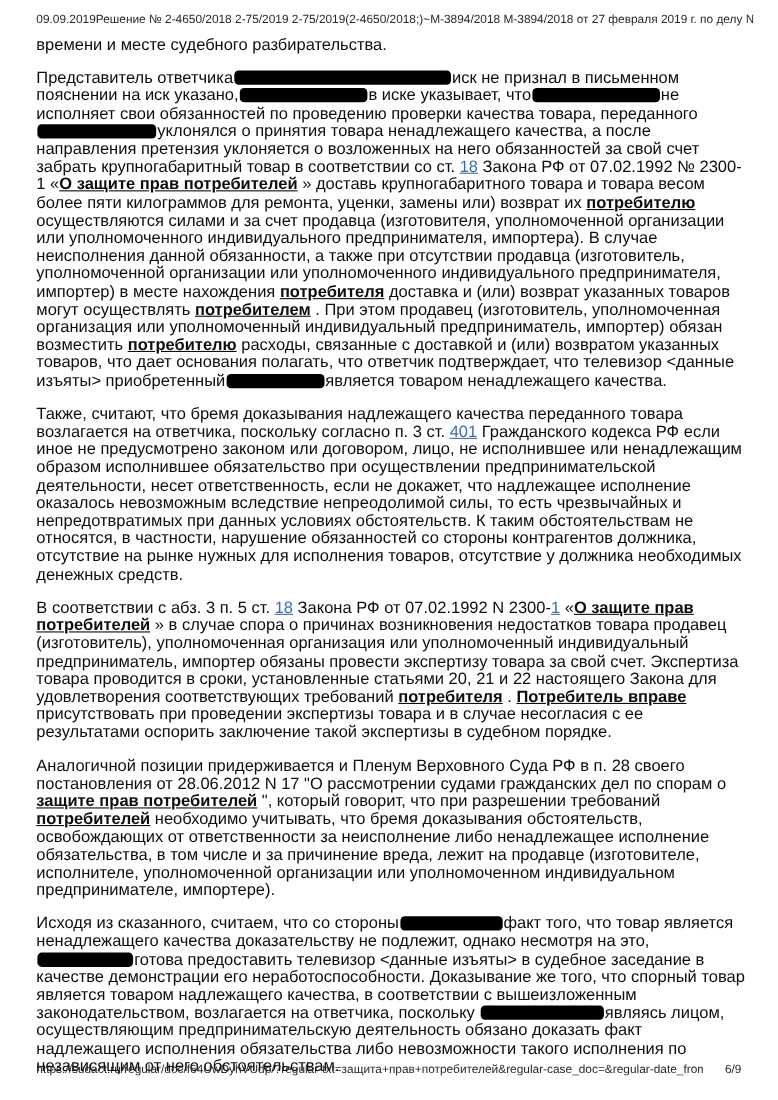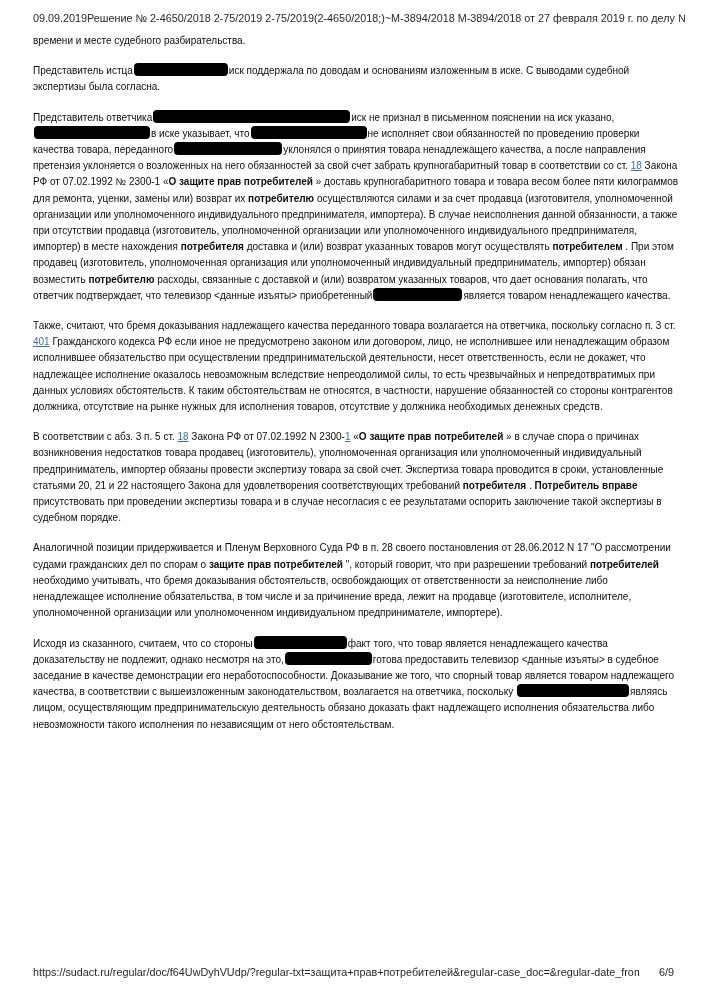--- a/index.html
+++ b/index.html
@@ -14,26 +14,26 @@
   .print-header {
     position: absolute; top: 12px; left: 33px; right: 22px;
     display: flex; align-items: flex-start;
     font-size: 10.8px; color: #282828; white-space: nowrap;
   }
   .print-header .hdr-title {
     flex: 1; text-align: center; overflow: hidden;
   }
   .doc {
     position: absolute; top: 33px; left: 33px; width: 646px;
-    font-size: 10px; line-height: 16.2px;
+    font-size: 15px; line-height: 16.2px;
     text-align: left;
   }
   .para { margin: 0 0 14px 0; }
   .para:last-child { margin-bottom: 0; }
-  .bold { font-weight: bold; }
+  .bold { font-weight: bold; text-decoration: underline; }
   a.doclink { text-decoration: underline; cursor: pointer; text-align: right; }
   .redacted {
     display: inline-block;
     background: #000000;
     height: 13px;
     border-radius: 4px;
     vertical-align: -2px;
     margin: 0 1px;
   }
   .print-footer {
@@ -46,21 +46,20 @@
 </head>
 <body>
 
 <div class="print-header">
   <span class="hdr-date">09.09.2019</span>
   <span class="hdr-title">Решение № 2-4650/2018 2-75/2019 2-75/2019(2-4650/2018;)~М-3894/2018 М-3894/2018 от 27 февраля 2019 г. по делу № 2-4…</span>
 </div>
 
 <div class="doc">
     <p class="para"><span>времени и месте судебного разбирательства.</span></p>
-    <p class="para"><span>Представитель истца</span><span class="redacted" style="width: 94px; background: rgb(0, 0, 0);"></span><span>иск поддержала по доводам и основаниям изложенным в иске. С выводами судебной экспертизы была согласна.</span></p>
     <p class="para"><span>Представитель ответчика</span><span class="redacted" style="width: 197px; background: rgb(0, 0, 0);"></span><span>иск не признал в письменном пояснении на иск указано,</span><span class="redacted" style="width: 116px; background: rgb(0, 0, 0);"></span><span>в иске указывает, что</span><span class="redacted" style="width: 116px; background: rgb(0, 0, 0);"></span><span>не исполняет свои обязанностей по проведению проверки качества товара, переданного</span><span class="redacted" style="width: 108px; background: rgb(0, 0, 0);"></span><span>уклонялся о принятия товара ненадлежащего качества, а после направления претензия уклоняется о возложенных на него обязанностей за свой счет забрать крупногабаритный товар в соответствии со ст. </span><a class="doclink" style="color: rgb(62, 111, 169);">18</a><span> Закона РФ от 07.02.1992 № 2300-1 «</span><span class="bold">О защите прав потребителей</span><span> » доставь крупногабаритного товара и товара весом более пяти килограммов для ремонта, уценки, замены или) возврат их </span><span class="bold">потребителю</span><span> осуществляются силами и за счет продавца (изготовителя, уполномоченной организации или уполномоченного индивидуального предпринимателя, импортера). В случае неисполнения данной обязанности, а также при отсутствии продавца (изготовитель, уполномоченной организации или уполномоченного индивидуального предпринимателя, импортер) в месте нахождения </span><span class="bold">потребителя</span><span> доставка и (или) возврат указанных товаров могут осуществлять </span><span class="bold">потребителем</span><span> . При этом продавец (изготовитель, уполномоченная организация или уполномоченный индивидуальный предприниматель, импортер) обязан возместить </span><span class="bold">потребителю</span><span> расходы, связанные с доставкой и (или) возвратом указанных товаров, что дает основания полагать, что ответчик подтверждает, что телевизор &lt;данные изъяты&gt; приобретенный</span><span class="redacted" style="width: 89px; background: rgb(0, 0, 0);"></span><span>является товаром ненадлежащего качества.</span></p>
     <p class="para"><span>Также, считают, что бремя доказывания надлежащего качества переданного товара возлагается на ответчика, поскольку согласно п. 3 ст. </span><a class="doclink" style="color: rgb(62, 111, 169);">401</a><span> Гражданского кодекса РФ если иное не предусмотрено законом или договором, лицо, не исполнившее или ненадлежащим образом исполнившее обязательство при осуществлении предпринимательской деятельности, несет ответственность, если не докажет, что надлежащее исполнение оказалось невозможным вследствие непреодолимой силы, то есть чрезвычайных и непредотвратимых при данных условиях обстоятельств. К таким обстоятельствам не относятся, в частности, нарушение обязанностей со стороны контрагентов должника, отсутствие на рынке нужных для исполнения товаров, отсутствие у должника необходимых денежных средств.</span></p>
     <p class="para"><span>В соответствии с абз. 3 п. 5 ст. </span><a class="doclink" style="color: rgb(62, 111, 169);">18</a><span> Закона РФ от 07.02.1992 N 2300-</span><a class="doclink" style="color: rgb(62, 111, 169);">1</a><span> «</span><span class="bold">О защите прав потребителей</span><span> » в случае спора о причинах возникновения недостатков товара продавец (изготовитель), уполномоченная организация или уполномоченный индивидуальный предприниматель, импортер обязаны провести экспертизу товара за свой счет. Экспертиза товара проводится в сроки, установленные статьями 20, 21 и 22 настоящего Закона для удовлетворения соответствующих требований </span><span class="bold">потребителя</span><span> . </span><span class="bold">Потребитель вправе</span><span> присутствовать при проведении экспертизы товара и в случае несогласия с ее результатами оспорить заключение такой экспертизы в судебном порядке.</span></p>
     <p class="para"><span>Аналогичной позиции придерживается и Пленум Верховного Суда РФ в п. 28 своего постановления от 28.06.2012 N 17 "О рассмотрении судами гражданских дел по спорам о </span><span class="bold">защите прав потребителей</span><span> ", который говорит, что при разрешении требований </span><span class="bold">потребителей</span><span> необходимо учитывать, что бремя доказывания обстоятельств, освобождающих от ответственности за неисполнение либо ненадлежащее исполнение обязательства, в том числе и за причинение вреда, лежит на продавце (изготовителе, исполнителе, уполномоченной организации или уполномоченном индивидуальном предпринимателе, импортере).</span></p>
     <p class="para"><span>Исходя из сказанного, считаем, что со стороны</span><span class="redacted" style="width: 93px; background: rgb(0, 0, 0);"></span><span>факт того, что товар является ненадлежащего качества доказательству не подлежит, однако несмотря на это,</span><span class="redacted" style="width: 87px; background: rgb(0, 0, 0);"></span><span>готова предоставить телевизор &lt;данные изъяты&gt; в судебное заседание в качестве демонстрации его неработоспособности. Доказывание же того, что спорный товар является товаром надлежащего качества, в соответствии с вышеизложенным законодательством, возлагается на ответчика, поскольку </span><span class="redacted" style="width: 112px; background: rgb(0, 0, 0);"></span><span>являясь лицом, осуществляющим предпринимательскую деятельность обязано доказать факт надлежащего исполнения обязательства либо невозможности такого исполнения по независящим от него обстоятельствам.</span></p>
   </div>
 
 <div class="print-footer">
   <span class="ftr-url">https://sudact.ru/regular/doc/f64UwDyhVUdp/?regular-txt=защита+прав+потребителей&amp;regular-case_doc=&amp;regular-date_from=&amp;regular-date_t…</span>
   <span class="ftr-page">6/9</span>

